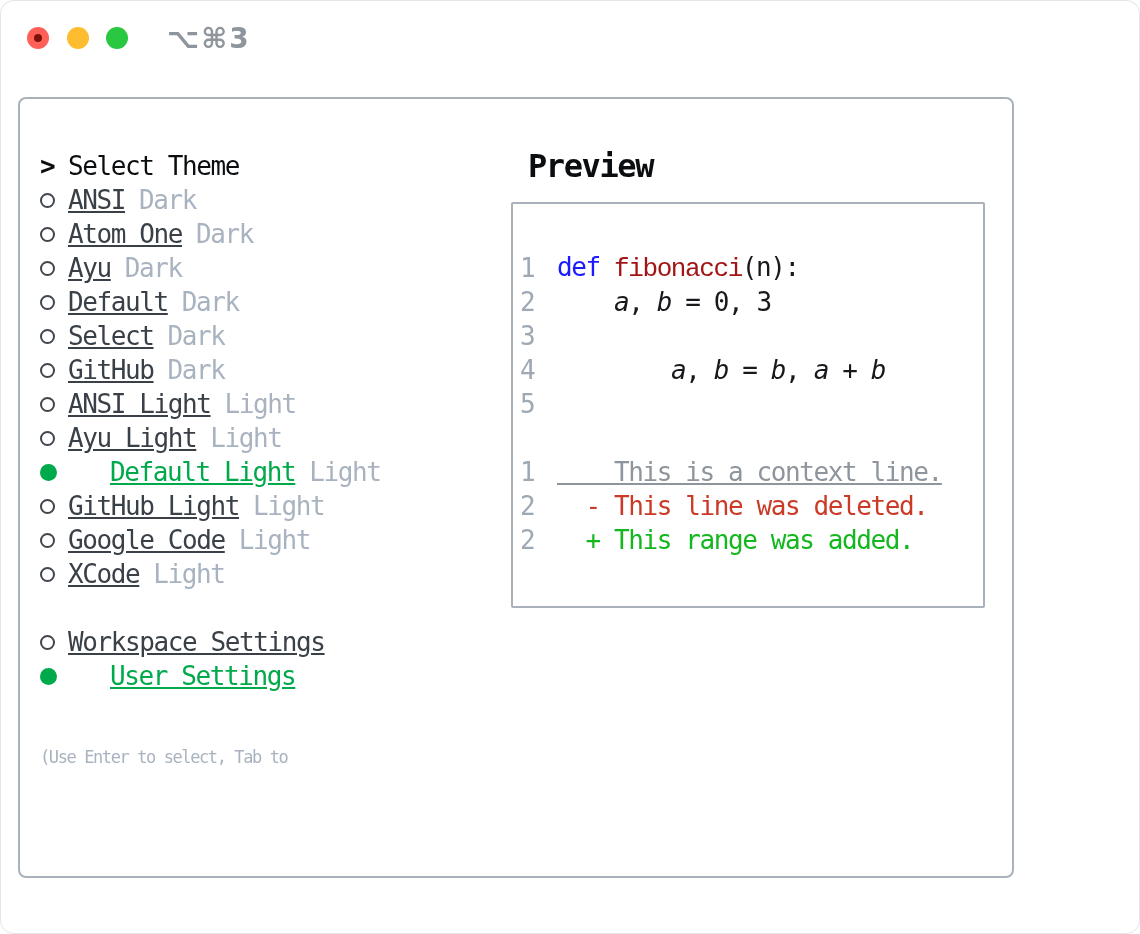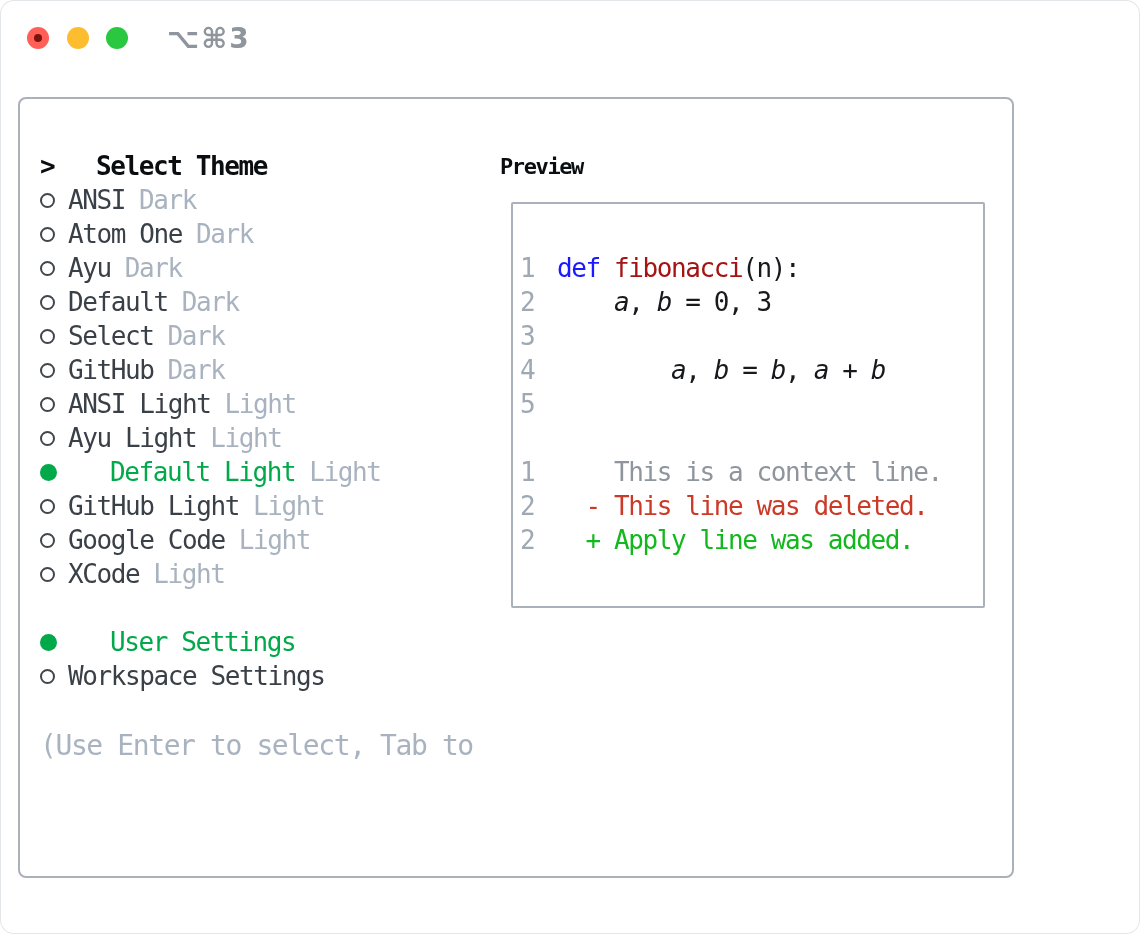--- a/index.html
+++ b/index.html
@@ -31,44 +31,44 @@
   .window {
     position:absolute; left:18px; top:97px; width:996px; height:781px;
     border:2px solid var(--border); border-radius:8px; background:#fff;
   }
 
   .left-col { position:absolute; left:20px; top:50px; }
   .row { height:34px; display:flex; align-items:center; font-size:26px; letter-spacing:-1.4px; }
   .spacer { height:34px; }
   .marker { width:28px; display:flex; align-items:center; flex:0 0 28px; }
   .prompt { font-weight:bold; color:var(--heading); font-size:26px; }
-  .h { font-weight:bold; color:var(--heading); white-space:pre;margin-left:28px; }
+  .h { font-weight:normal; color:var(--heading); white-space:pre; }
   .circle { width:15px; height:15px; border-radius:50%; border:2px solid var(--radio-stroke); }
   .circle.filled { border:none; width:17px; height:17px; background:var(--accent-green); }
-  .iname { color:var(--item-text); white-space:pre; }
+  .iname { color:var(--item-text); white-space:pre;text-decoration:underline; }
   .iname.sel { color:var(--accent-green);margin-left:42px; }
   .variant { color:var(--muted); margin-left:14px; white-space:pre; }
-  .help { margin-top:2px; font-size:28px; letter-spacing:-1.4px; line-height:34px; color:var(--muted); white-space:pre; }
+  .help { margin-top:13px; font-size:17px; letter-spacing:-1.4px; line-height:34px; color:var(--muted); white-space:pre; }
 
   
-  .preview-title { position:absolute; left:480px; top:50px; height:34px; display:flex; align-items:center;
-                   font-size:22px; font-weight:bold; letter-spacing:-1.4px; color:var(--heading); }
+  .preview-title { position:absolute; left:508px; top:50px; height:34px; display:flex; align-items:center;
+                   font-size:32px; font-weight:bold; letter-spacing:-1.4px; color:var(--heading); }
   .preview-box {
     position:absolute; left:491px; top:103px; width:474px; height:406px;
     border:2px solid var(--border); border-radius:2px;
     padding:47px 0 0 7px; background:#fff;
   }
   .pline { height:34px; display:flex; align-items:center; font-size:26px; letter-spacing:-1.4px; white-space:pre; }
   .ln { flex:0 0 14px; width:14px; margin-right:23px; color:var(--line-number); }
   .code { white-space:pre; }
   .tok-p { color:var(--code-plain); }
   .tok-k { color:var(--keyword-blue); }
-  .tok-f { color:var(--function-red); }
+  .tok-f { color:var(--function-red);font-family:Liberation Mono, monospace; }
   .tok-v { color:var(--code-plain); font-style:italic; }
-  .tok-ctx { color:var(--context-gray); }
+  .tok-ctx { color:var(--context-gray);text-decoration:underline; }
   .tok-del { color:var(--diff-deleted);margin-top:33px; }
   .tok-add { color:var(--diff-added); }
 </style>
 </head>
 <body>
 
 <div class="screen">
 
   <div class="titlebar">
     <span class="tl red">
@@ -175,45 +175,45 @@
             <span class="variant">Light</span>
           </div>
         </div>
 
       <div class="spacer"></div>
 
 
       <div id="apply-list">
           <div class="row">
             <span class="marker">
+              <span class="circle"></span>
+            </span>
+            <span class="iname">Workspace Settings</span>
+          </div>
+          <div class="row">
+            <span class="marker">
               <span class="circle filled"></span>
             </span>
             <span class="iname sel">User Settings</span>
-          </div>
-          <div class="row">
-            <span class="marker">
-              <span class="circle"></span>
-            </span>
-            <span class="iname">Workspace Settings</span>
           </div>
         </div>
 
       <div class="spacer"></div>
 
       <div class="help">(Use Enter to select, Tab to</div>
     </div>
 
     <div class="preview-title">Preview</div>
 
     <div class="preview-box" id="preview-box">
         <div class="pline"><span class="ln">1</span><span class="code"><span class="tok-k">def</span><span class="tok-p"> </span><span class="tok-f">fibonacci</span><span class="tok-p">(n):</span></span></div>
         <div class="pline"><span class="ln">2</span><span class="code"><span class="tok-p">    </span><span class="tok-v">a</span><span class="tok-p">, </span><span class="tok-v">b</span><span class="tok-p"> = 0, 3</span></span></div>
         <div class="pline"><span class="ln">3</span></div>
         <div class="pline"><span class="ln">4</span><span class="code"><span class="tok-p">        </span><span class="tok-v">a</span><span class="tok-p">, </span><span class="tok-v">b</span><span class="tok-p"> = </span><span class="tok-v">b</span><span class="tok-p">, </span><span class="tok-v">a</span><span class="tok-p"> + </span><span class="tok-v">b</span></span></div>
         <div class="pline"><span class="ln">5</span></div>
         <div class="pline"><span class="ln"></span><span class="code"></span></div>
         <div class="pline"><span class="ln">1</span><span class="code"><span class="tok-ctx">    This is a context line.</span></span></div>
         <div class="pline"><span class="ln">2</span><span class="code"><span class="tok-del">  - This line was deleted.</span></span></div>
-        <div class="pline"><span class="ln">2</span><span class="code"><span class="tok-add">  + Apply line was added.</span></span></div>
+        <div class="pline"><span class="ln">2</span><span class="code"><span class="tok-add">  + This range was added.</span></span></div>
       </div>
 
   </div>
 </div>
 
 </body></html>

